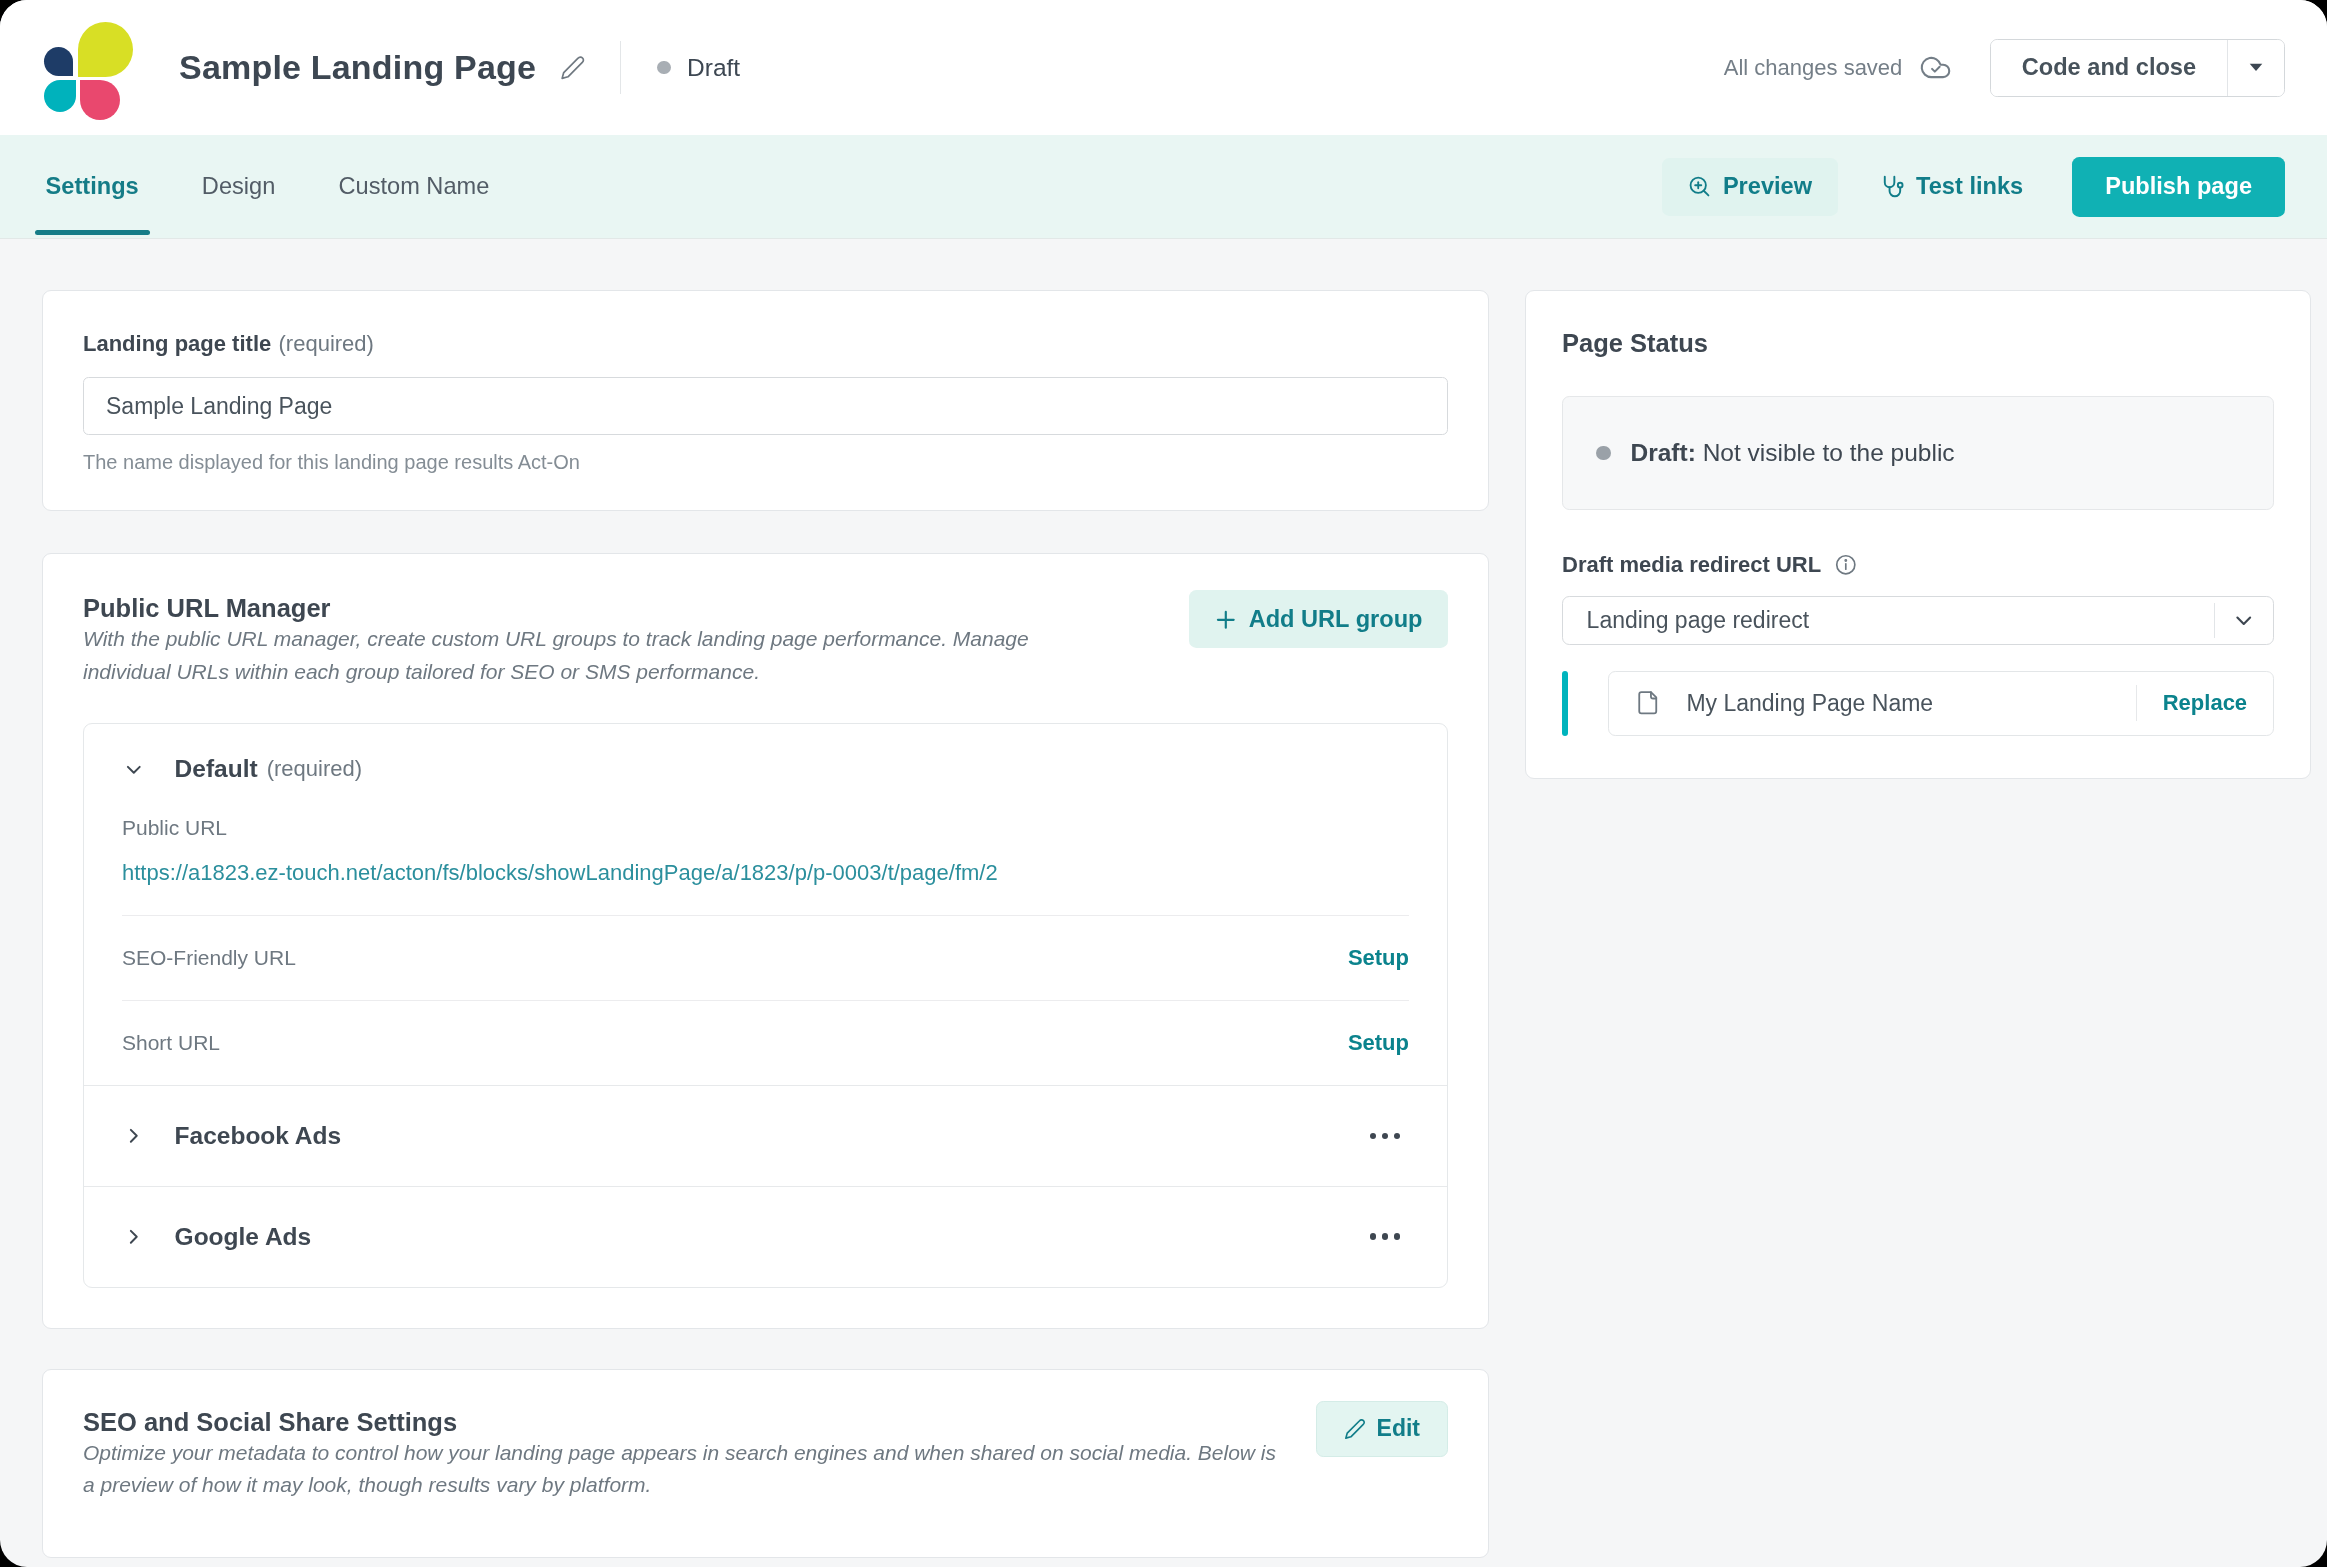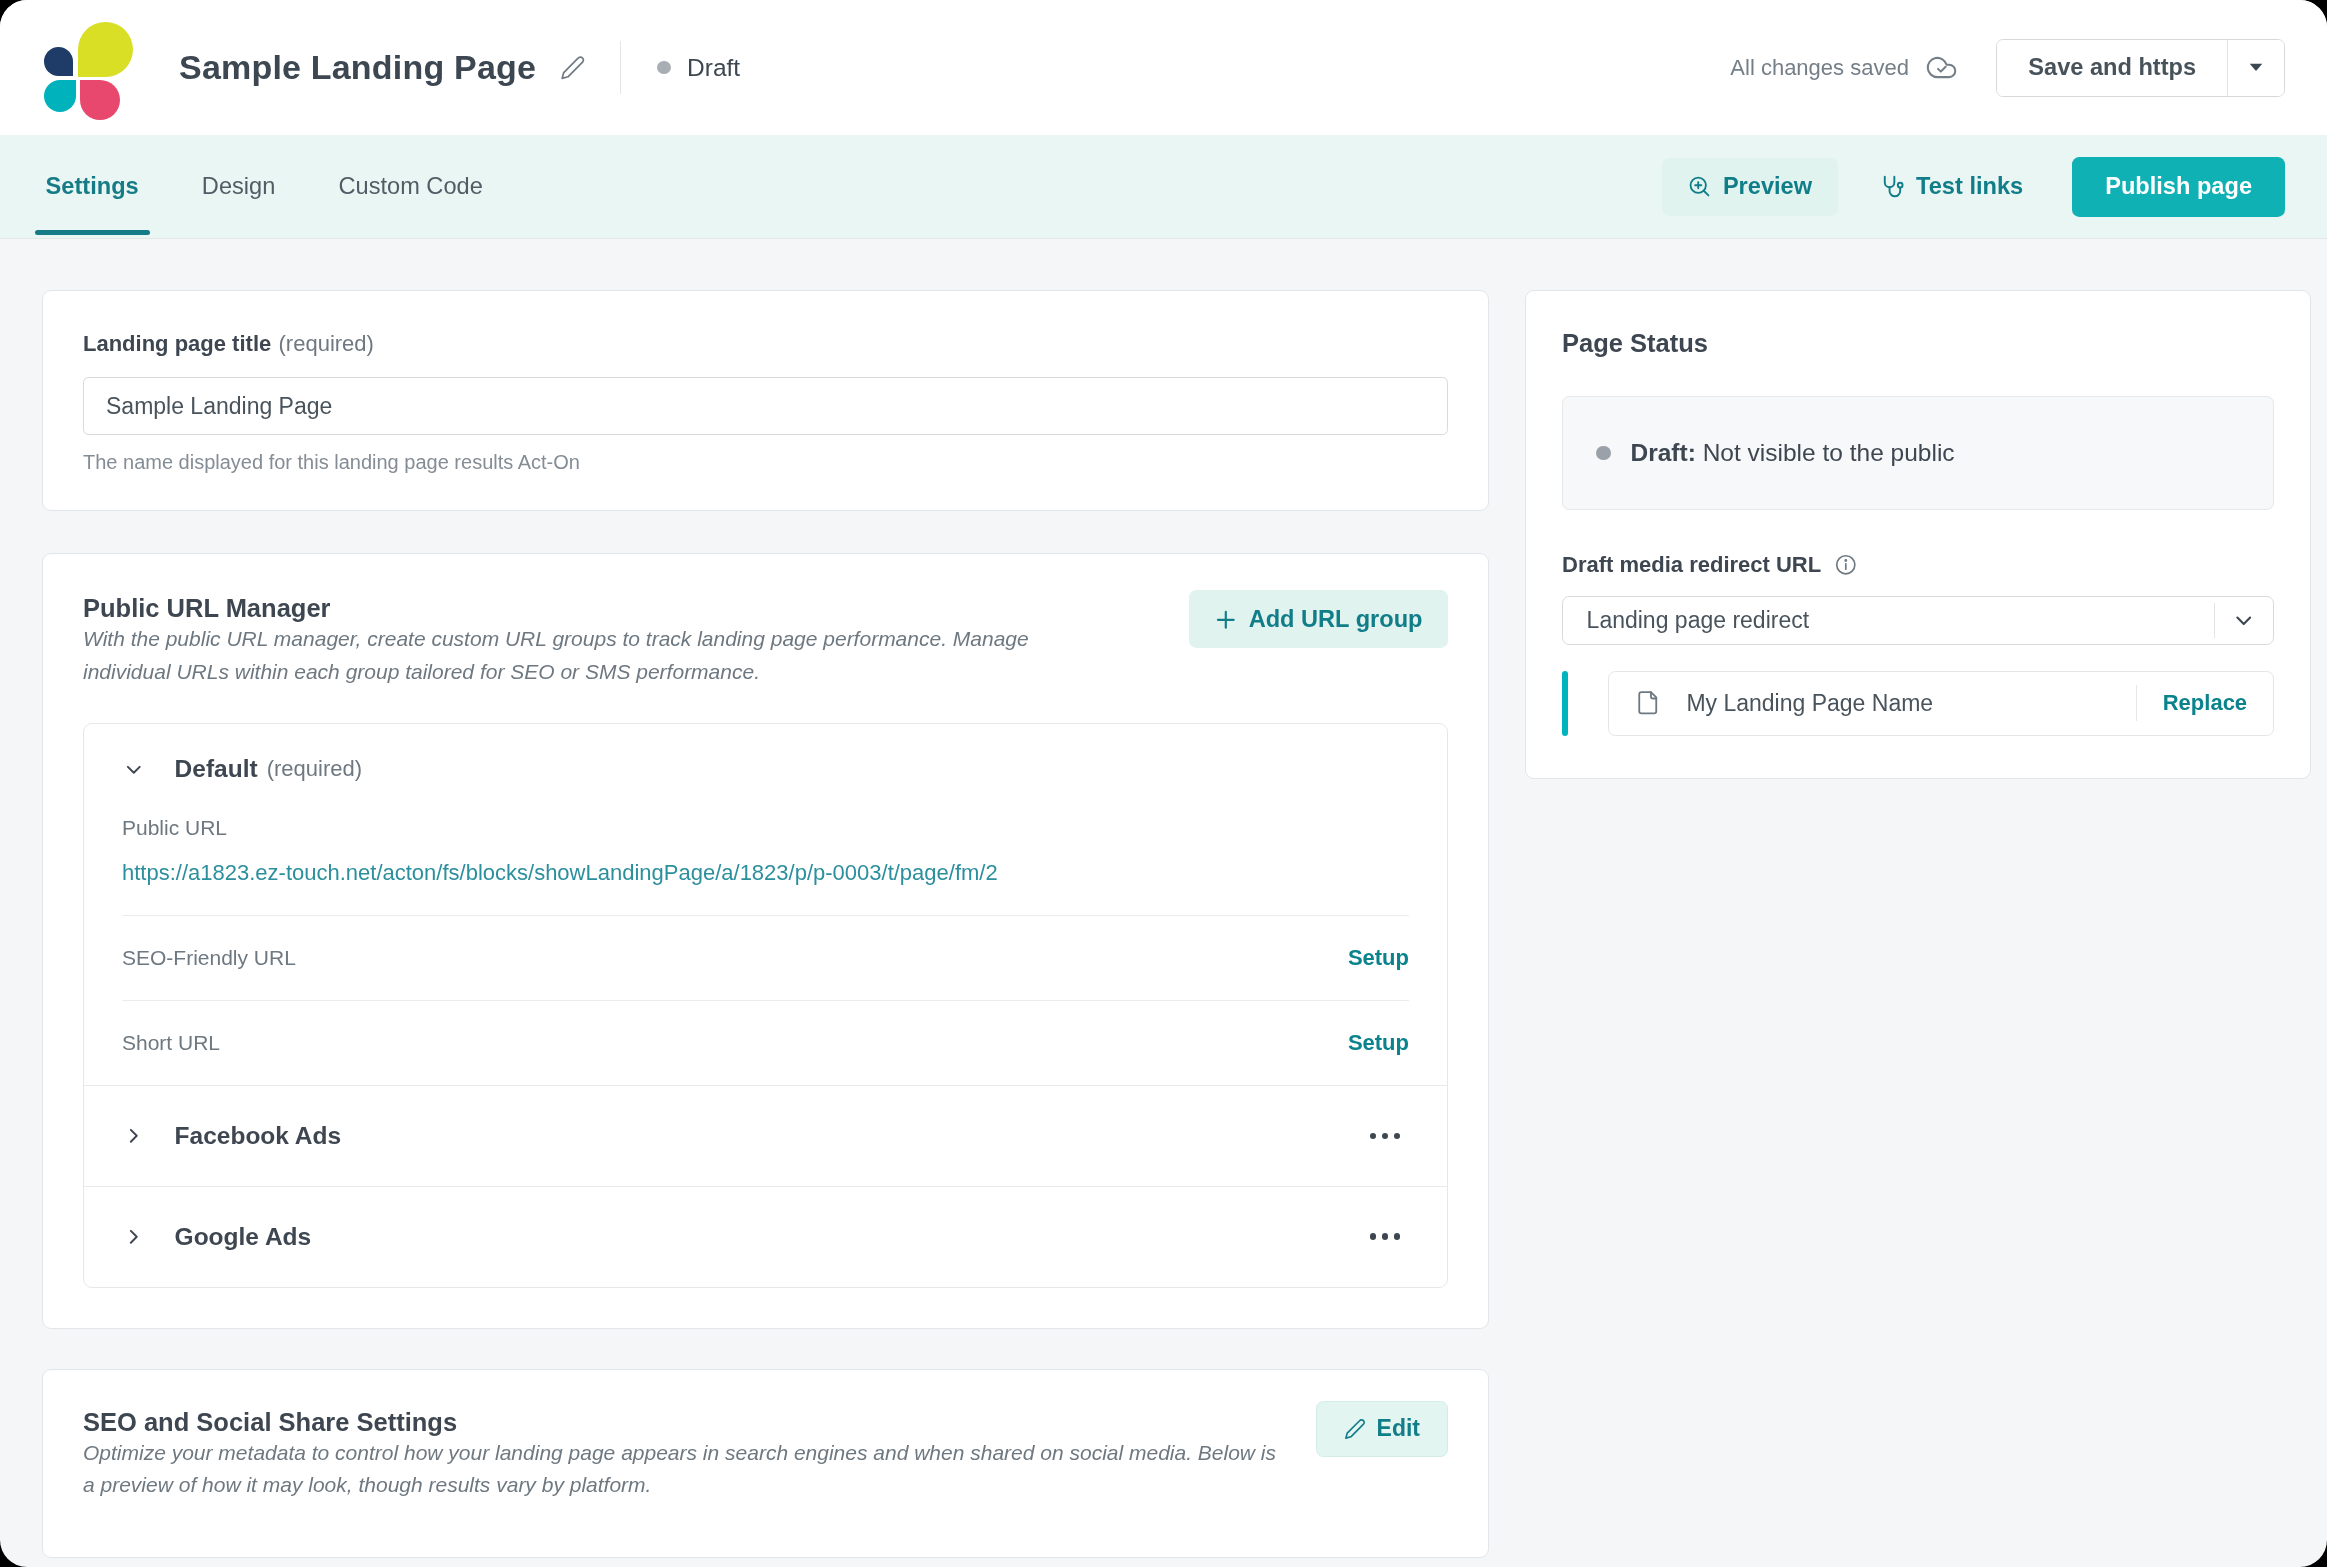--- a/index.html
+++ b/index.html
@@ -209,38 +209,38 @@
 
     <div class="header-right">
       <div class="autosave-text">All changes saved</div>
       <span class="cloud-icon">
         <svg width="33" height="33" viewBox="0 0 24 24" fill="none" stroke="currentColor" stroke-width="1.5" stroke-linecap="round" stroke-linejoin="round">
             <path d="M17.5 19H9a7 7 0 1 1 6.71-9h1.79a4.5 4.5 0 1 1 0 9Z"></path>
             <path d="m9.5 13 2 2 3.5-3.5"></path>
           </svg>
       </span>
       <div class="save-split">
-        <button class="save-main">Save and https</button>
+        <button class="save-main">Code and close</button>
         <div class="save-sep"></div>
         <button class="save-caret">
           <span>
             <svg width="18" height="12.7" viewBox="0 0 20 14">
                 <polygon points="3,3 17,3 10,11" fill="currentColor"></polygon>
               </svg>
           </span>
         </button>
       </div>
     </div>
   </div>
 
   <div class="tabbar">
     <div class="tabs">
       <div class="tab active">Settings</div>
       <div class="tab">Design</div>
-      <div class="tab">Custom Code</div>
+      <div class="tab">Custom Name</div>
     </div>
     <div class="tabbar-right">
       <button class="btn-mint">
         <span>
           <svg width="24.5" height="24.5" viewBox="0 0 24 24" fill="none" stroke="currentColor" stroke-width="1.8" stroke-linecap="round" stroke-linejoin="round">
               <circle cx="11" cy="11" r="7.5"></circle>
               <line x1="21" y1="21" x2="16.4" y2="16.4"></line>
               <line x1="11" y1="8" x2="11" y2="14"></line>
               <line x1="8" y1="11" x2="14" y2="11"></line>
             </svg>

